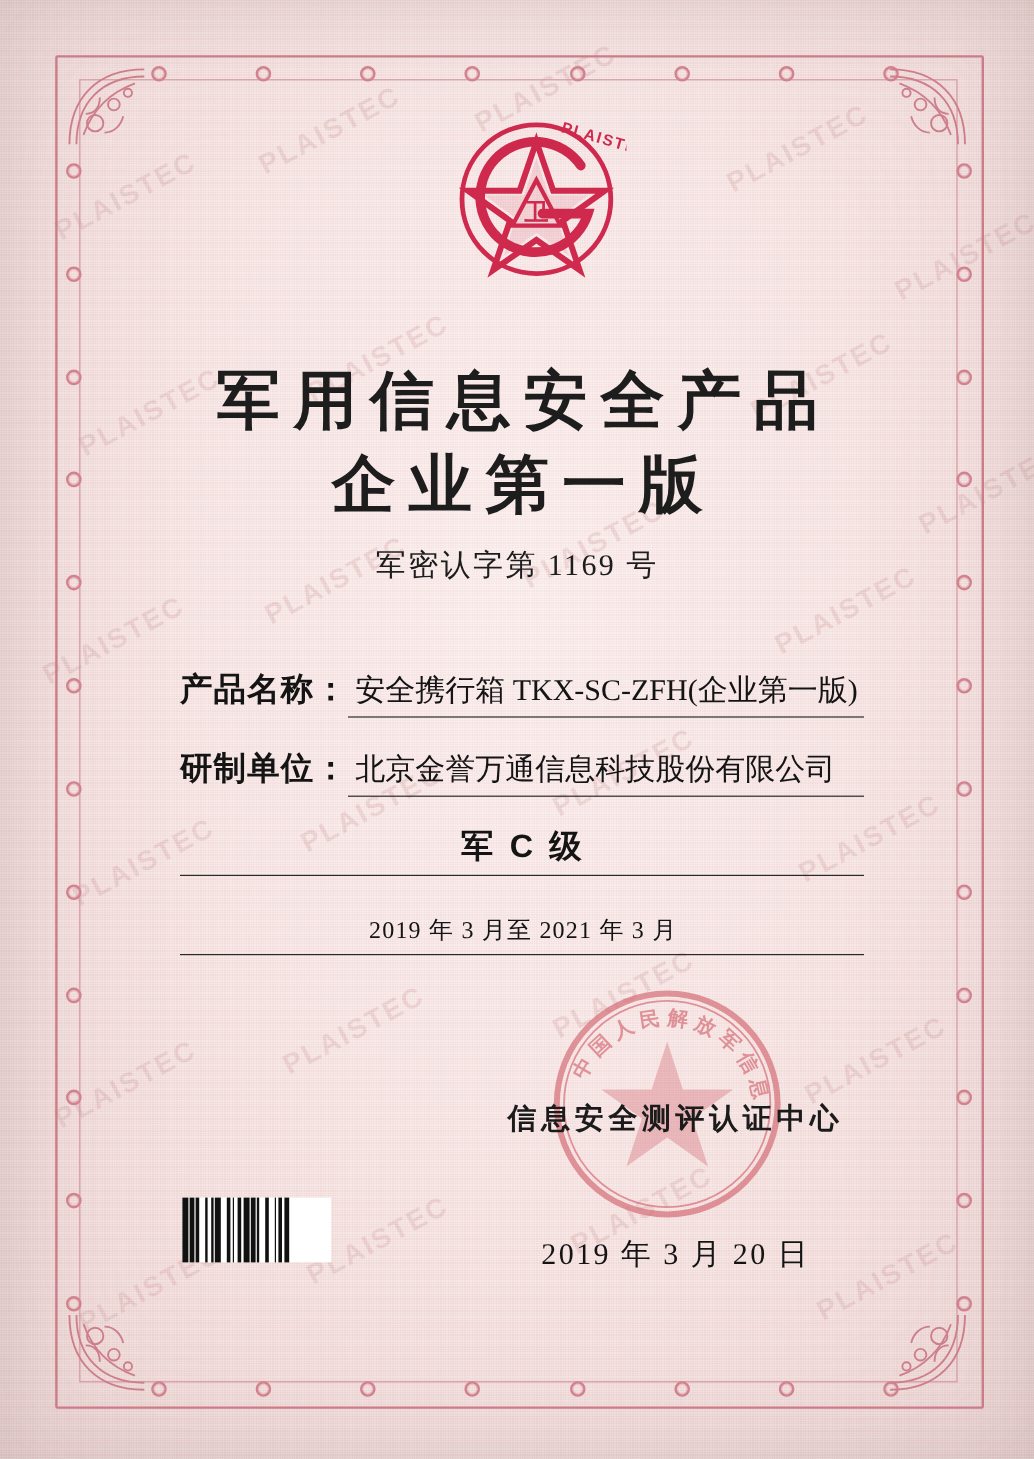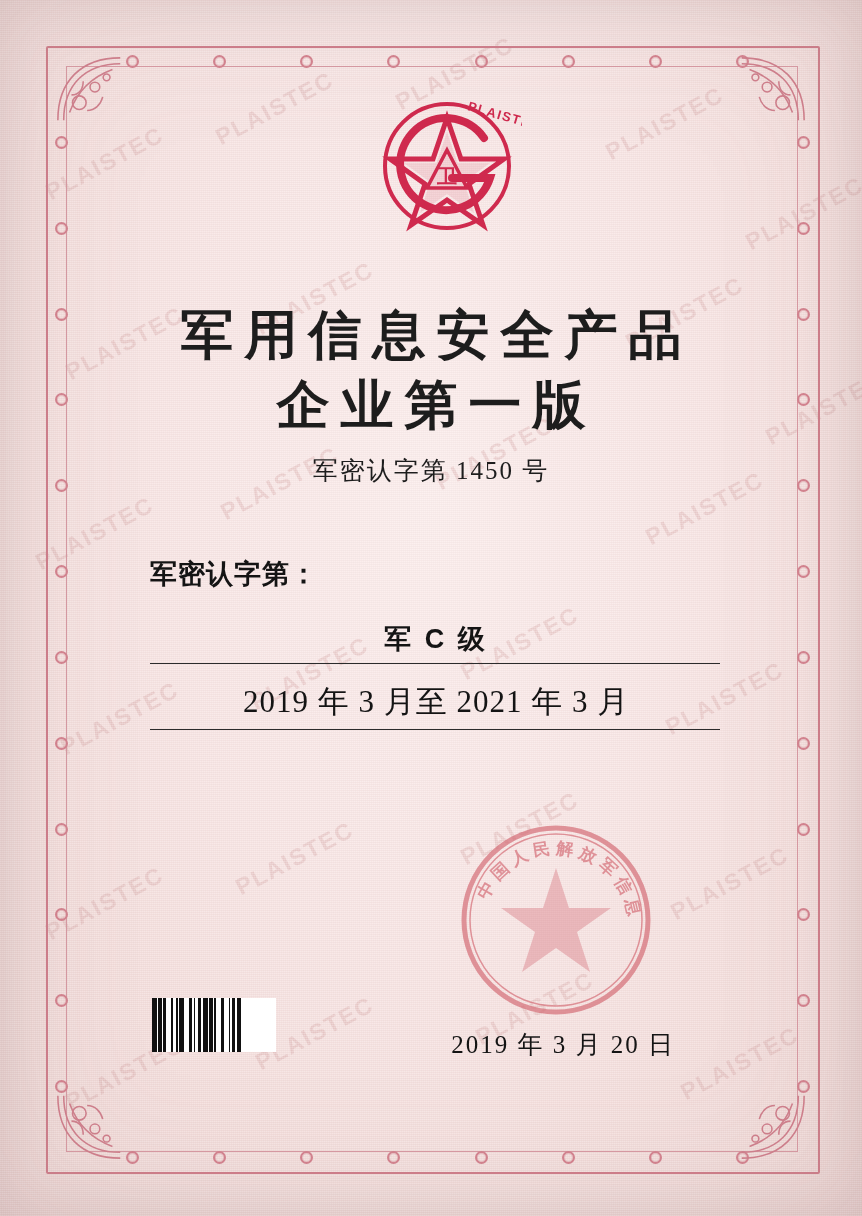--- a/index.html
+++ b/index.html
@@ -166,21 +166,21 @@
   .field-value.center {
     text-align: center;
     font-family: "Liberation Sans", sans-serif;
     font-weight: bold;
     font-size: 27px;
     letter-spacing: 3px;
   }
   .field-value.date-val {
     text-align: center;
     font-family: "Liberation Serif", serif;
-    font-size: 31px;
+    font-size: 20px;
     letter-spacing: 1px;
   }
   .label-wide {
     letter-spacing: 8px;
   }
 
   
   .seal-area {
     position: absolute;
     left: 398px;
@@ -382,28 +382,33 @@
     <text font-family="Liberation Sans, sans-serif" font-size="13" font-weight="bold" fill="#cf2a4e" letter-spacing="2">
       <textPath href="#arc" startOffset="6%"></textPath>
     </text>
     <path id="arc" d="M22 78 A53 53 0 0 1 128 78" fill="none"></path>
     <text x="95" y="22" transform="rotate(16 95 22)" font-family="Liberation Sans, sans-serif" font-size="13" font-weight="bold" fill="#cf2a4e" letter-spacing="1.5">PLAISTEC</text>
   </svg>
 
   <div class="title-block">
     <div class="title-line">军用信息安全产品</div>
     <div class="title-line">企业第一版</div>
-    <div class="cert-number">军密认字第 1450 号</div>
+    <div class="cert-number">军密认字第 1169 号</div>
   </div>
 
   <div class="fields">
 
-
     <div class="field-row">
-      <div class="field-label">军密认字第：</div>
+      <div class="field-label">产品名称：</div>
+      <div class="field-value">安全携行箱 TKX-SC-ZFH(企业第一版)</div>
+    </div>
+
+    <div class="field-row">
+      <div class="field-label">研制单位：</div>
+      <div class="field-value">北京金誉万通信息科技股份有限公司</div>
     </div>
 
     <div class="field-row">
       <div class="field-value center">军 C 级</div>
     </div>
 
     <div class="field-row">
       <div class="field-value date-val">2019 年 3 月至 2021 年 3 月</div>
     </div>
 
@@ -412,20 +417,21 @@
   <div class="seal-area">
     <svg class="seal-stamp" viewBox="0 0 200 200">
       <circle cx="100" cy="100" r="92" fill="none" stroke="#d46a74" stroke-width="5"></circle>
       <circle cx="100" cy="100" r="86" fill="none" stroke="#d46a74" stroke-width="1.5"></circle>
       <path d="M100 48 L113 88 L155 88 L121 112 L134 152 L100 128 L66 152 L79 112 L45 88 L87 88 Z" fill="#d46a74" opacity="0.55"></path>
       <path id="sealarc-top" d="M26 108 A74 74 0 0 1 174 108" fill="none"></path>
       <text font-family="Liberation Sans, sans-serif" font-size="17" font-weight="bold" fill="#d46a74" letter-spacing="5">
         <textPath href="#sealarc-top" startOffset="12%">中国人民解放军信息安全测评认证中心</textPath>
       </text>
     </svg>
+    <div class="issuer-line issuer-2">信息安全测评认证中心</div>
   </div>
 
   <div class="issue-date">2019 年 3 月 20 日</div>
 
   <div class="barcode" id="barcode">
       <span style="width: 4.8px; background: rgb(17, 17, 17);"></span>
       <span style="width: 1.6px; background: transparent;"></span>
       <span style="width: 3.2px; background: rgb(17, 17, 17);"></span>
       <span style="width: 1.6px; background: transparent;"></span>
       <span style="width: 3.2px; background: rgb(17, 17, 17);"></span>

